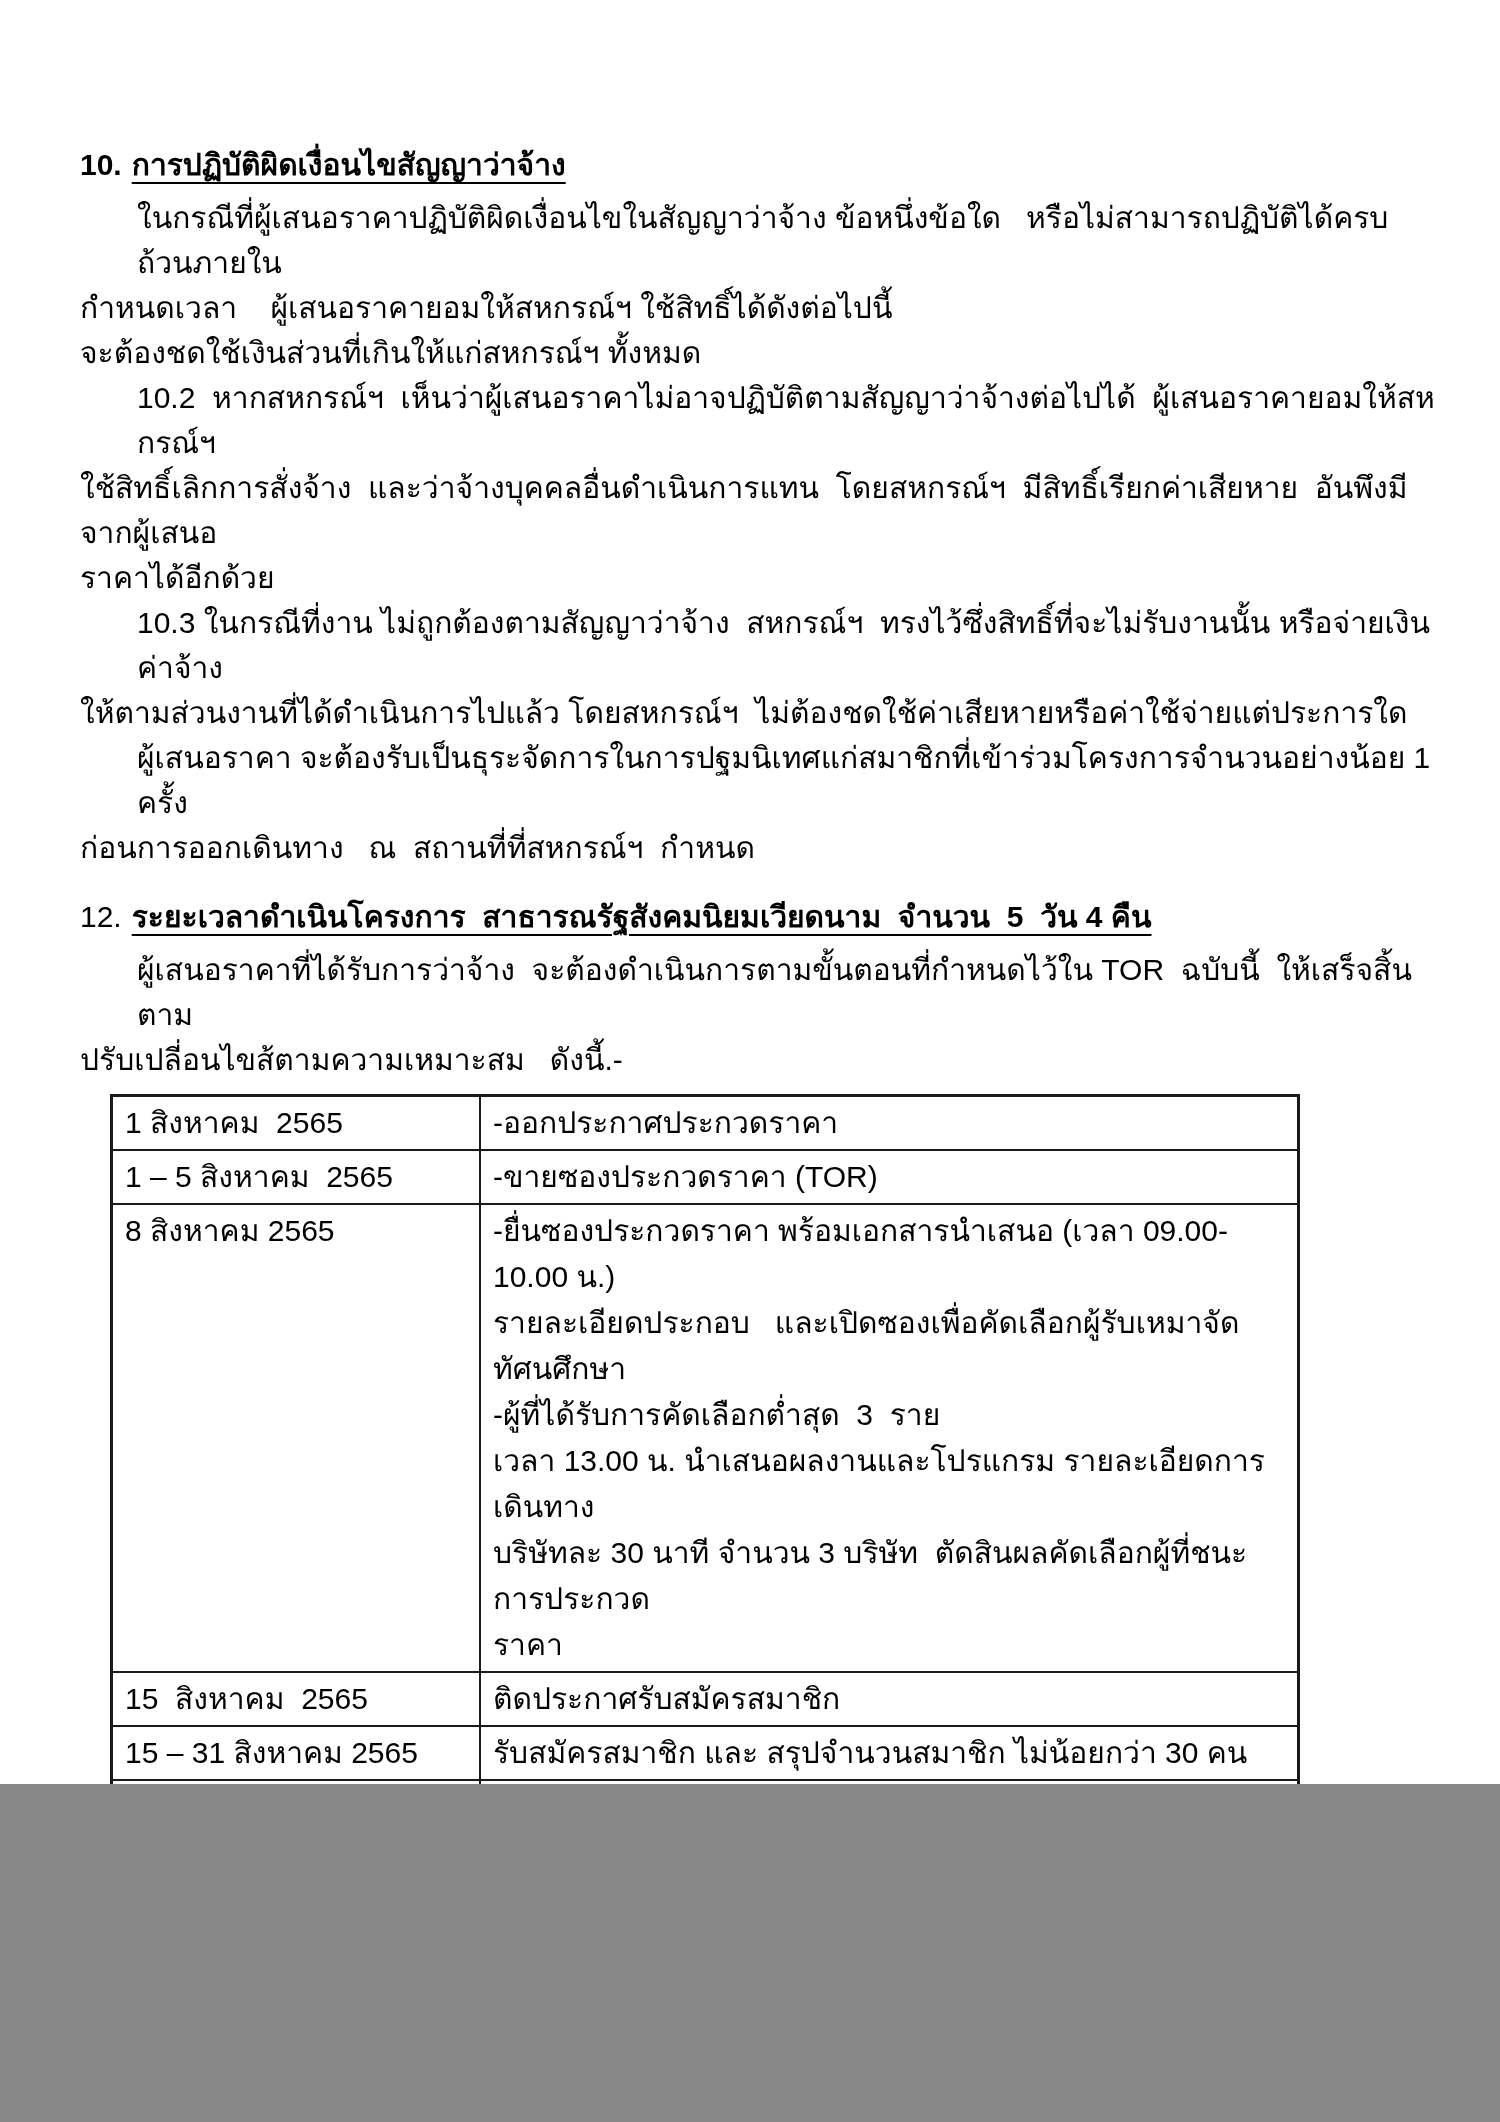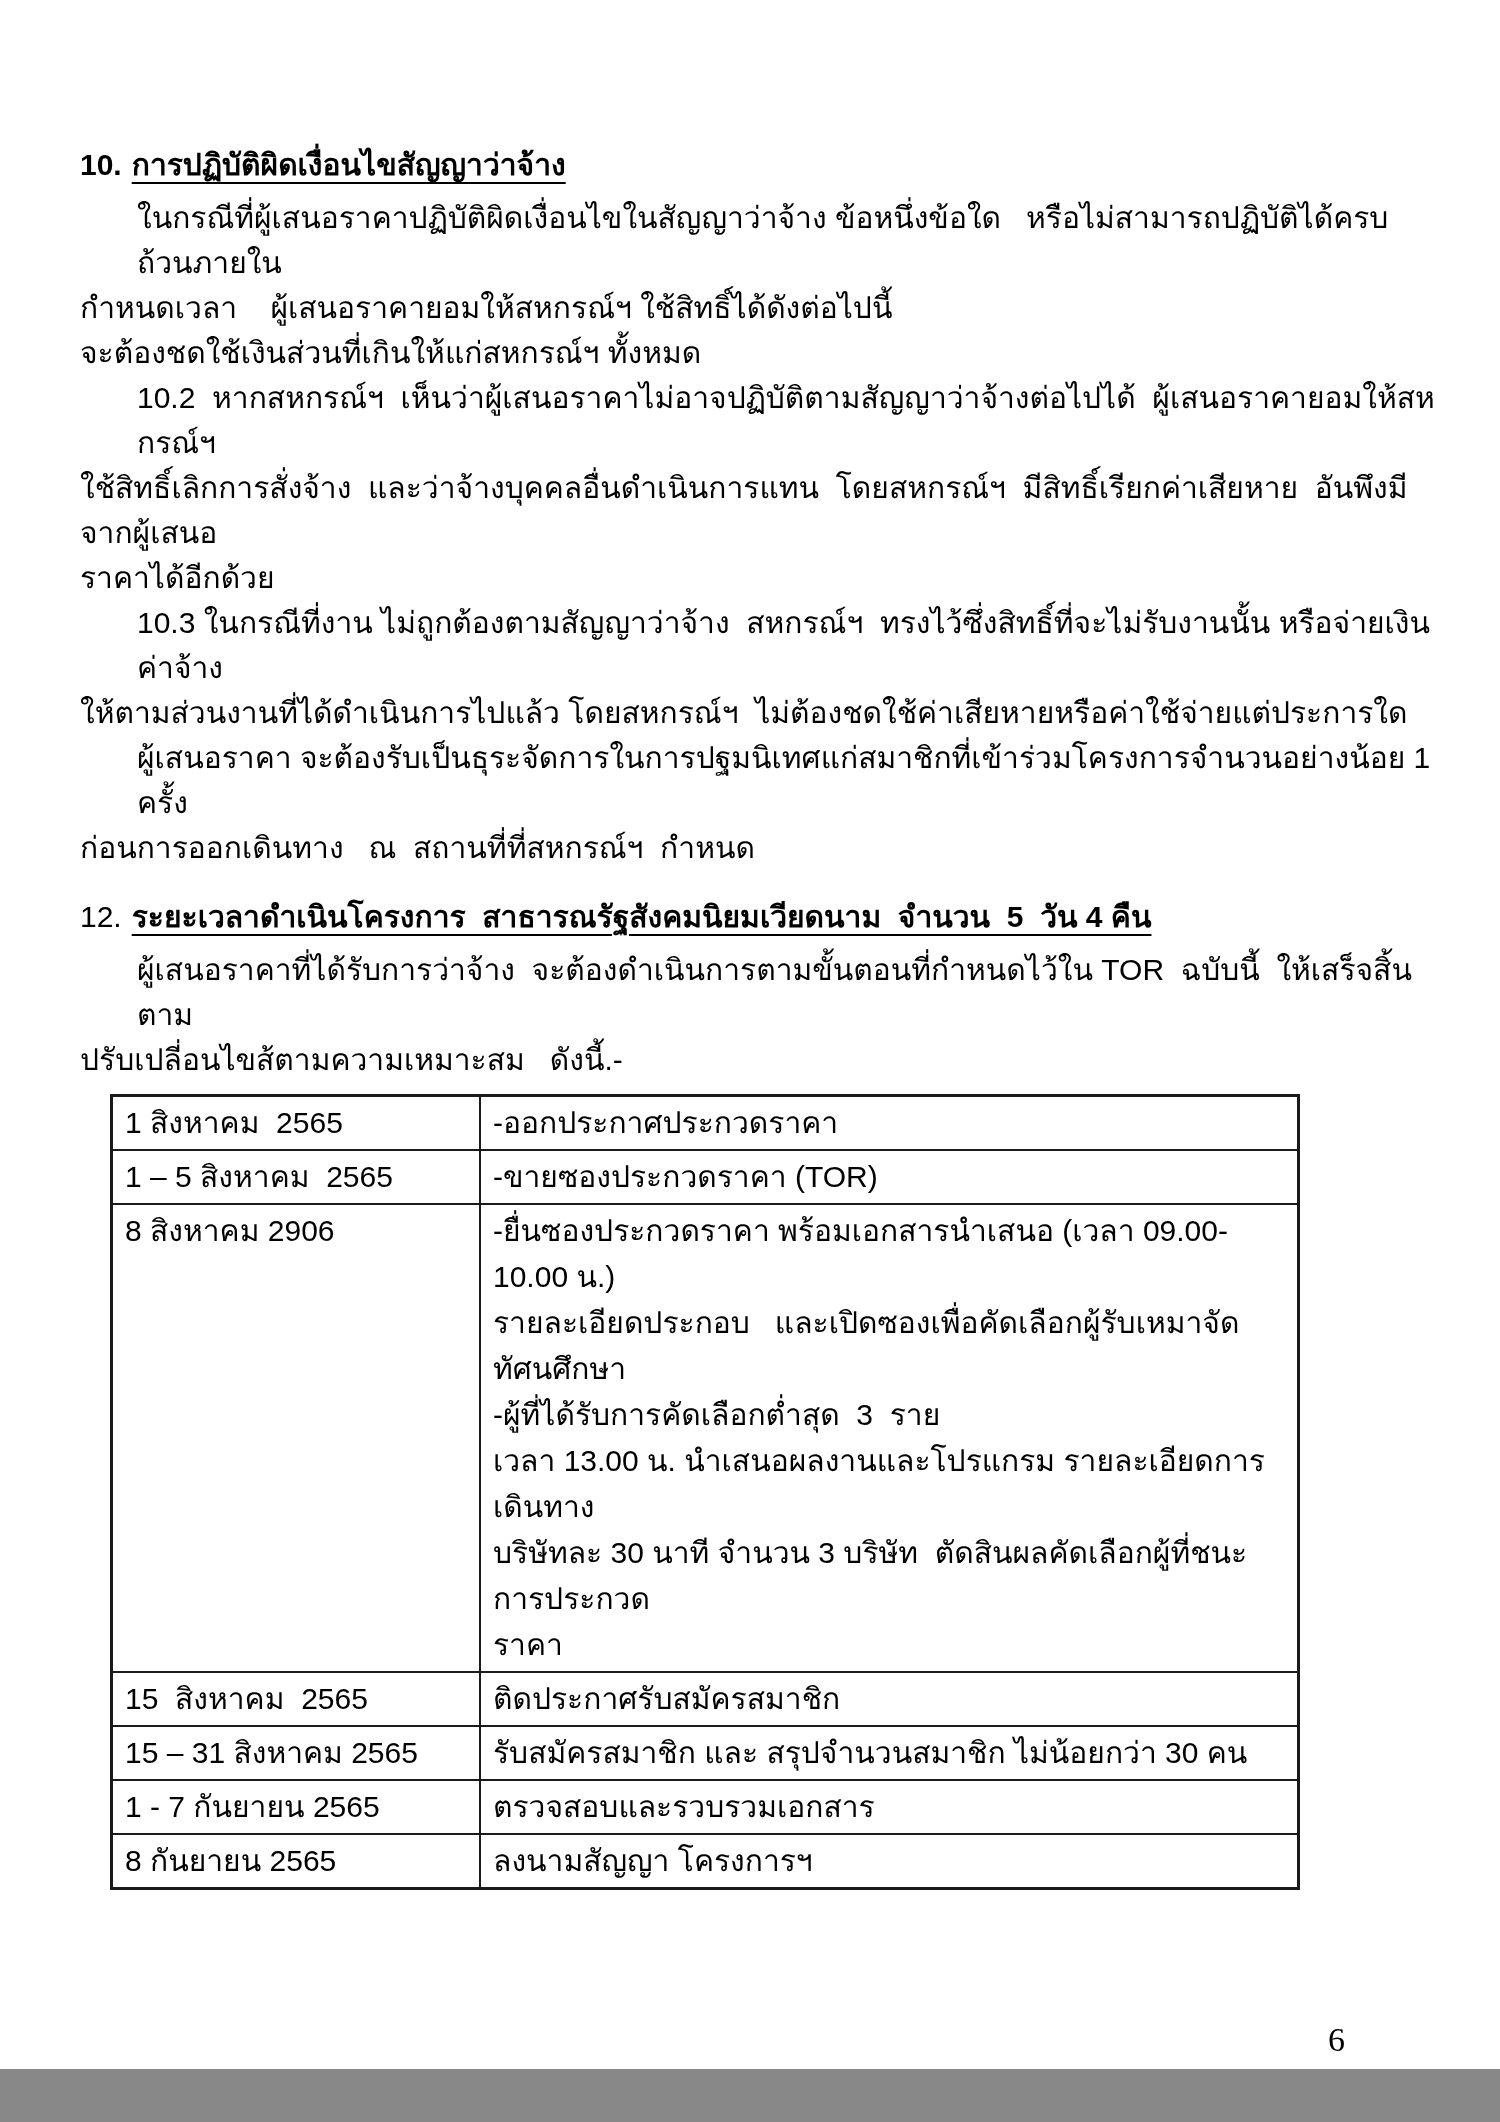--- a/index.html
+++ b/index.html
@@ -1,19 +1,19 @@
 <!DOCTYPE html>
 <html><head>
 <meta charset="utf-8">
 <style>
   html, body { margin: 0; padding: 0; background: #888; }
   .page {
     position: relative;
     width: 1500px;
-    height: 2069px;
+    height: 1784px;
     background: #ffffff;
     color: #000000;
     font-family: "Liberation Sans", "DejaVu Sans", sans-serif;
     overflow: hidden;
   }
   .content {
     position: absolute;
     left: 80px;
     top: 118px;
     width: 1355px;
@@ -116,21 +116,21 @@
         <tr>
           <td class="col-date">
               <div class="cell-line">1 – 5 สิงหาคม  2565</div>
             </td>
           <td>
               <div class="cell-line">-ขายซองประกวดราคา (TOR)</div>
             </td>
         </tr>
         <tr>
           <td class="col-date">
-              <div class="cell-line">8 สิงหาคม 2906</div>
+              <div class="cell-line">8 สิงหาคม 2565</div>
             </td>
           <td>
             <div class="cell-line">-ยื่นซองประกวดราคา พร้อมเอกสารนำเสนอ (เวลา 09.00-10.00 น.)</div>
             <div class="cell-line">รายละเอียดประกอบ   และเปิดซองเพื่อคัดเลือกผู้รับเหมาจัดทัศนศึกษา</div>
             <div class="cell-line">-ผู้ที่ได้รับการคัดเลือกต่ำสุด  3  ราย</div>
             <div class="cell-line">เวลา 13.00 น. นำเสนอผลงานและโปรแกรม รายละเอียดการเดินทาง</div>
             <div class="cell-line">บริษัทละ 30 นาที จำนวน 3 บริษัท  ตัดสินผลคัดเลือกผู้ที่ชนะการประกวด</div>
             <div class="cell-line">ราคา</div>
           </td>
         </tr>

